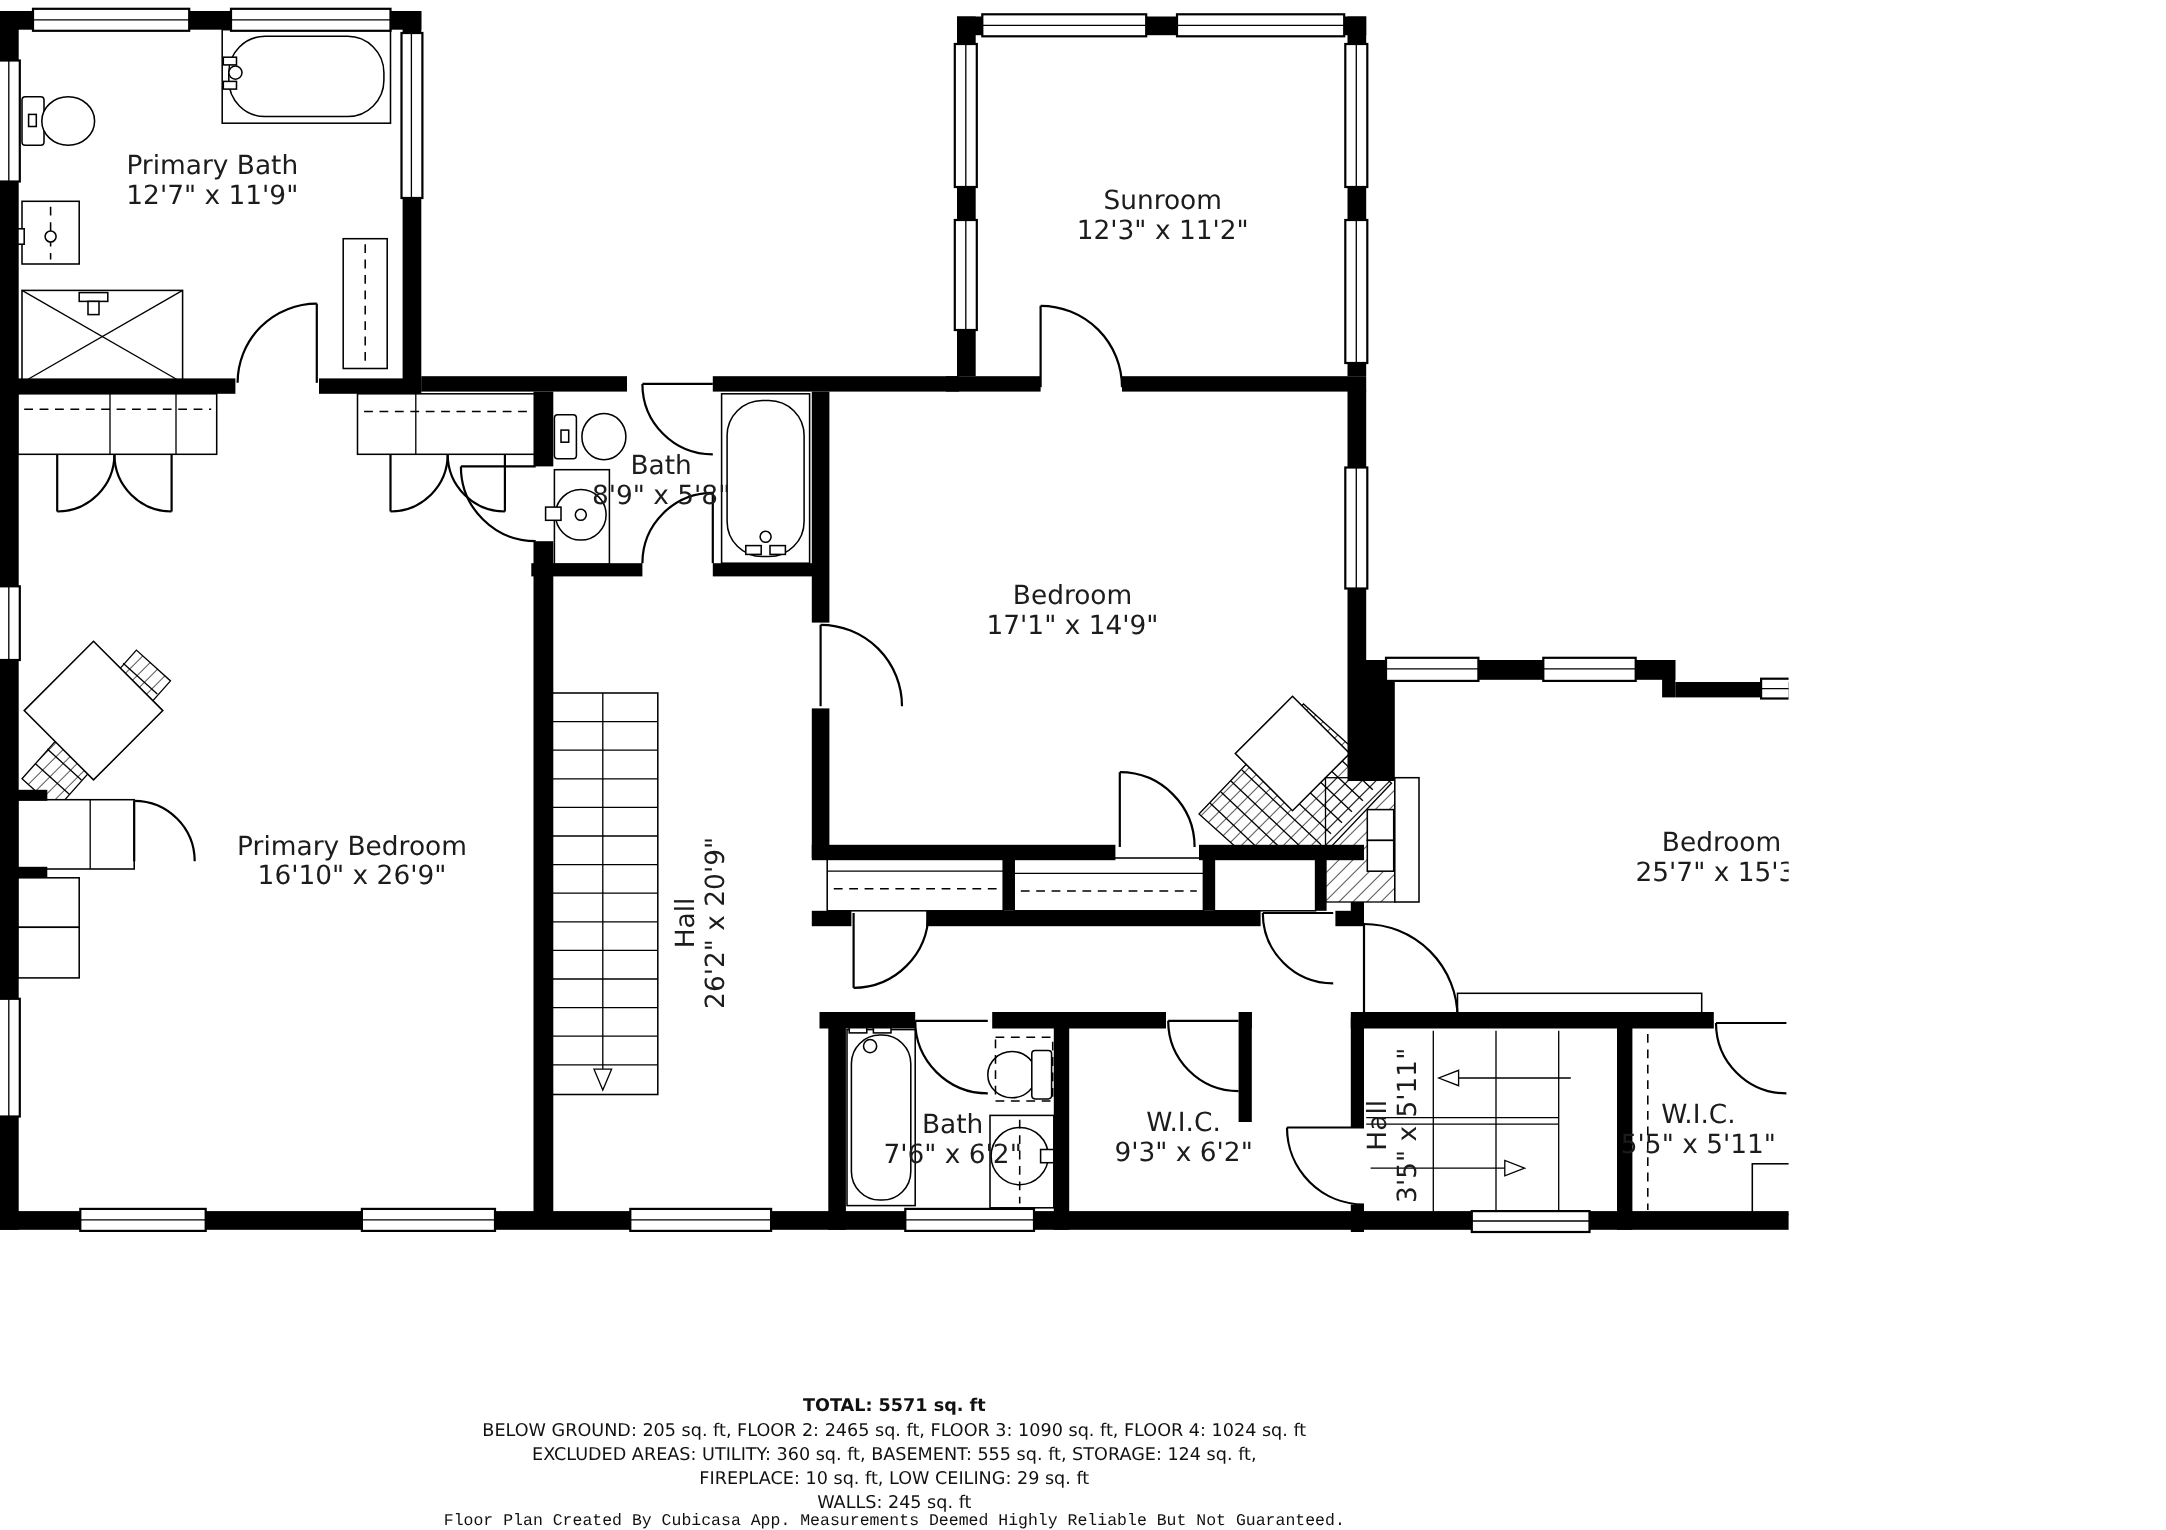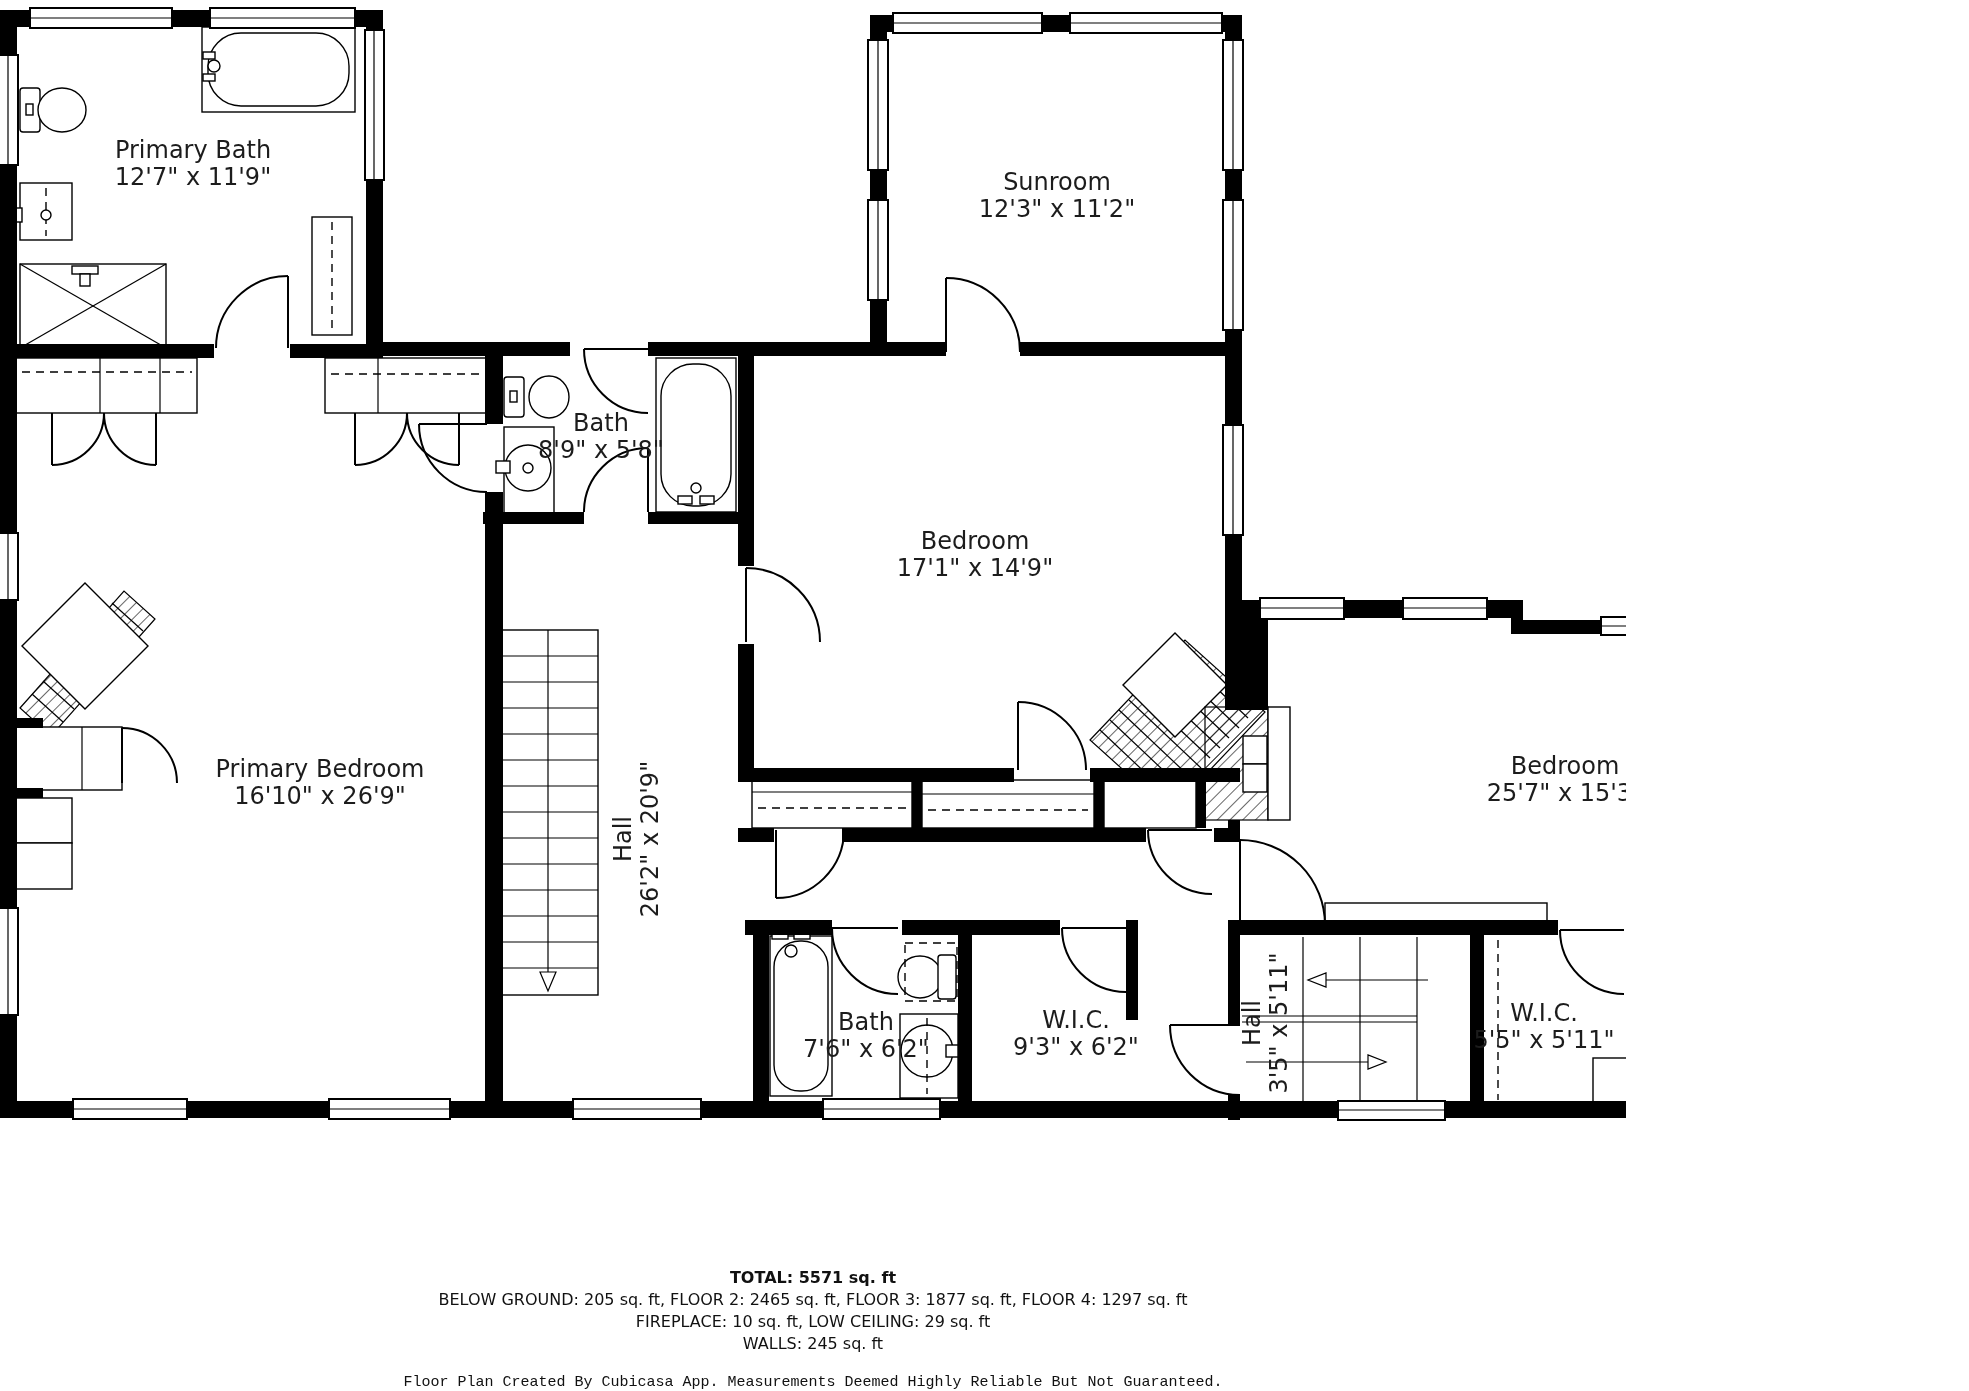--- a/index.html
+++ b/index.html
@@ -469,18 +469,19 @@
         </g>
         <g transform="translate(1544,1013) rotate(0)">
           <text class="room-name" x="0" y="8">W.I.C.</text>
           <text class="room-dims" x="0" y="35">5'5" x 5'11"</text>
         </g>
       </g>
 </svg>
 
 <div class="footer">
   <div class="total">TOTAL: 5571 sq. ft</div>
-  <div>BELOW GROUND: 205 sq. ft, FLOOR 2: 2465 sq. ft, FLOOR 3: 1877 sq. ft, FLOOR 4: 1297 sq. ft</div>
+  <div>BELOW GROUND: 205 sq. ft, FLOOR 2: 2465 sq. ft, FLOOR 3: 1090 sq. ft, FLOOR 4: 1024 sq. ft</div>
+  <div>EXCLUDED AREAS: UTILITY: 360 sq. ft, BASEMENT: 555 sq. ft, STORAGE: 124 sq. ft,</div>
   <div>FIREPLACE: 10 sq. ft, LOW CEILING: 29 sq. ft</div>
   <div>WALLS: 245 sq. ft</div>
 </div>
 <div class="credit">Floor Plan Created By Cubicasa App. Measurements Deemed Highly Reliable But Not Guaranteed.</div>
 </div>
 
 </body></html>

